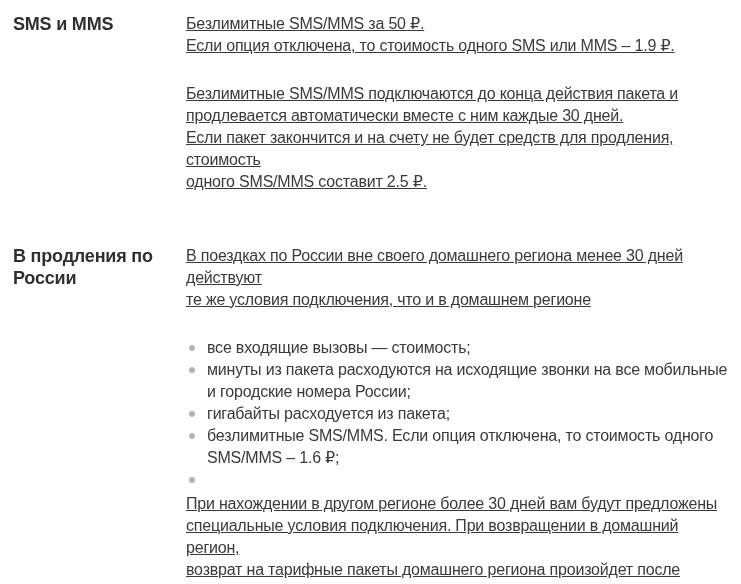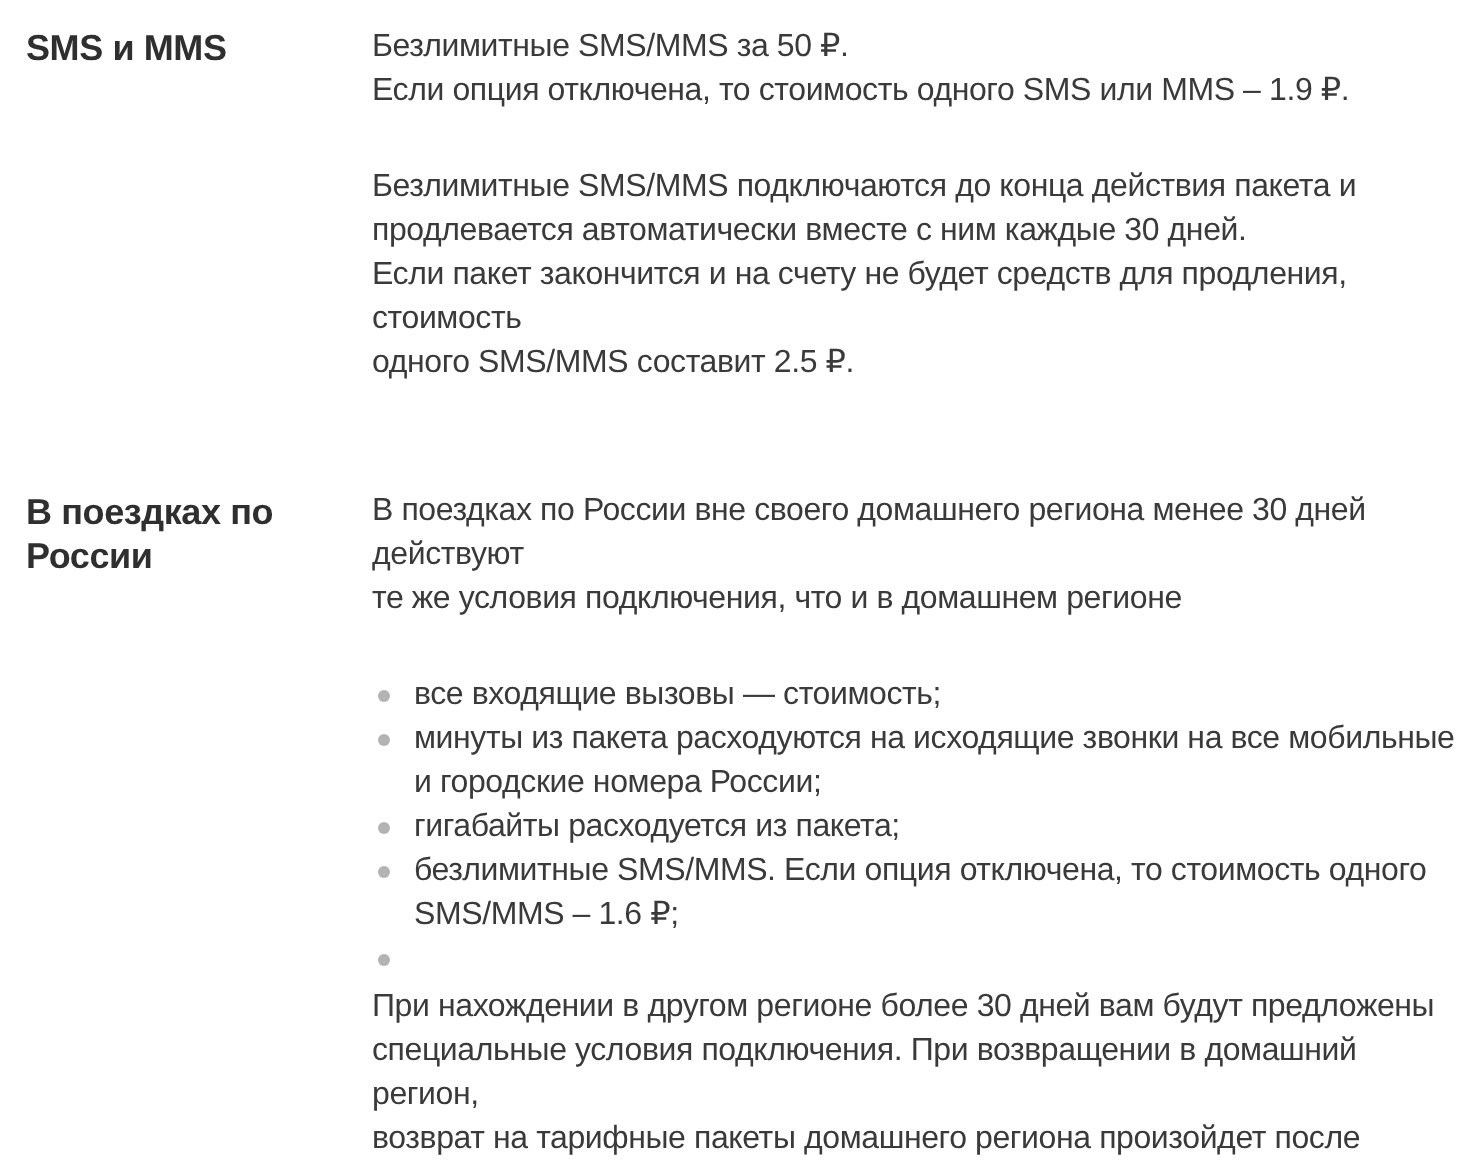--- a/index.html
+++ b/index.html
@@ -34,20 +34,21 @@
   .content {
     flex: 1;
     max-width: 552px;
     font-size: 16px;
     line-height: 22px;
     letter-spacing: -0.2px;
   }
   .para {
     margin: 0 0 26px 0;
     white-space: pre-line;
+    text-decoration: underline;
   }
   .para.outro, .para:last-child {
     margin-bottom: 0;
   }
   ul.bullets {
     list-style: none;
     margin: 0 0 24px 0;
     padding: 0;
   }
   ul.bullets li {
@@ -79,21 +80,21 @@
       <p class="para">Безлимитные SMS/MMS за 50 ₽.
 Если опция отключена, то стоимость одного SMS или MMS – 1.9 ₽.</p>
       <p class="para">Безлимитные SMS/MMS подключаются до конца действия пакета и
 продлевается автоматически вместе с ним каждые 30 дней.
 Если пакет закончится и на счету не будет средств для продления, стоимость
 одного SMS/MMS составит 2.5 ₽.</p>
     </div>
   </section>
 
   <section class="row section-gap">
-    <h3 class="label">В поездках по России</h3>
+    <h3 class="label">В продления по России</h3>
     <div class="content">
       <p class="para">В поездках по России вне своего домашнего региона менее 30 дней действуют
 те же условия подключения, что и в домашнем регионе</p>
       <ul class="bullets">
         <li><span class="dot"></span><span class="li-text">все входящие вызовы — стоимость;</span></li>
         <li><span class="dot"></span><span class="li-text">минуты из пакета расходуются на исходящие звонки на все мобильные
 и городские номера России;</span></li>
         <li><span class="dot"></span><span class="li-text">гигабайты расходуется из пакета;</span></li>
         <li><span class="dot"></span><span class="li-text">безлимитные SMS/MMS. Если опция отключена, то стоимость одного
 SMS/MMS – 1.6 ₽;</span></li>

